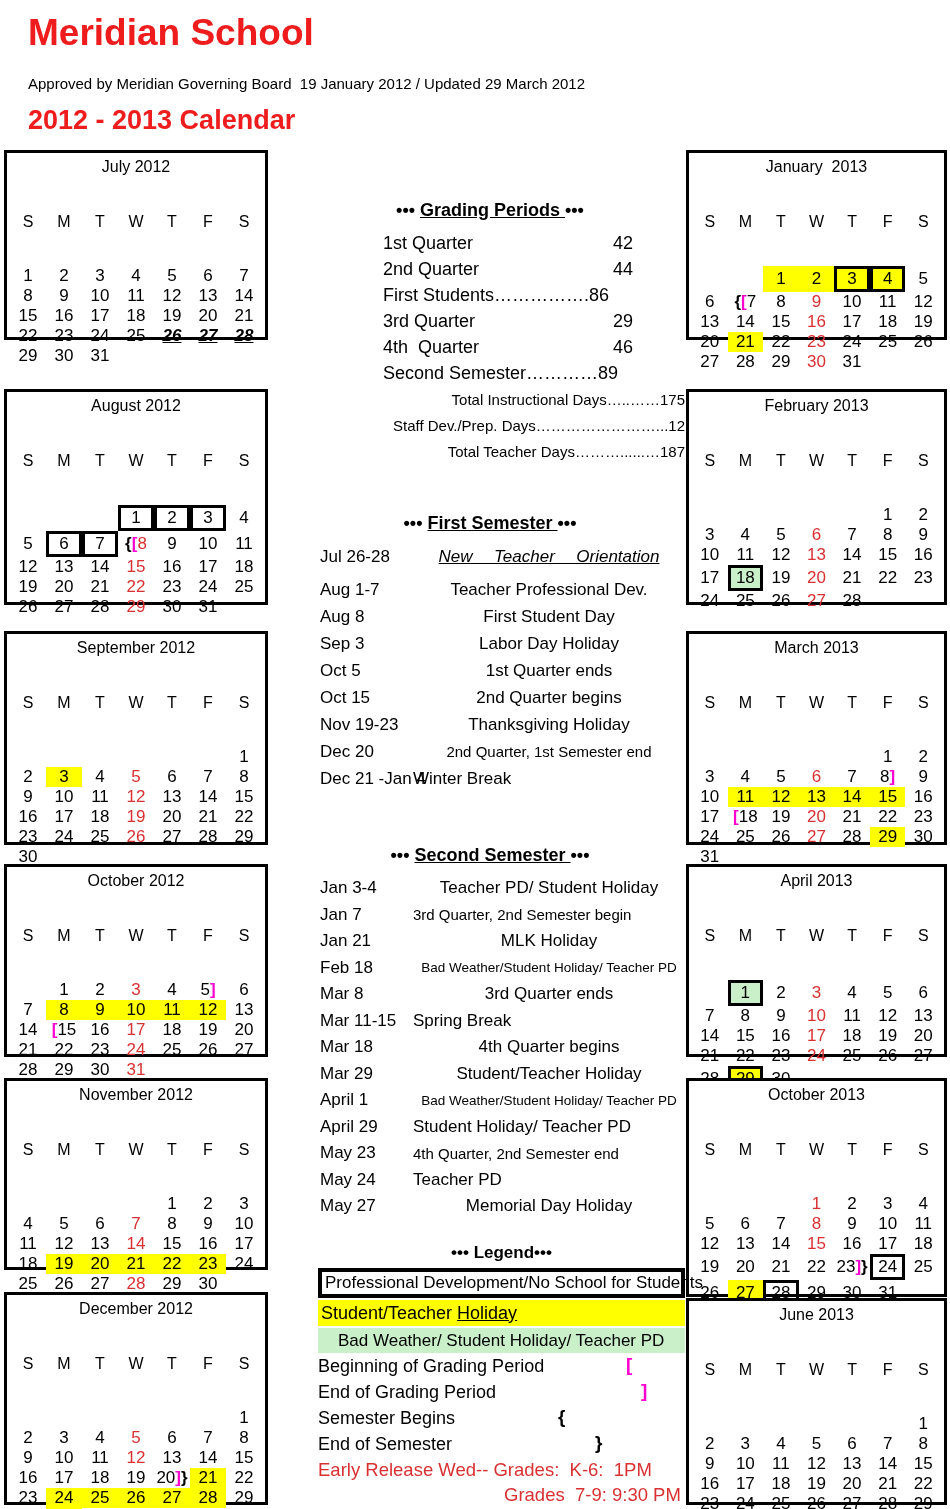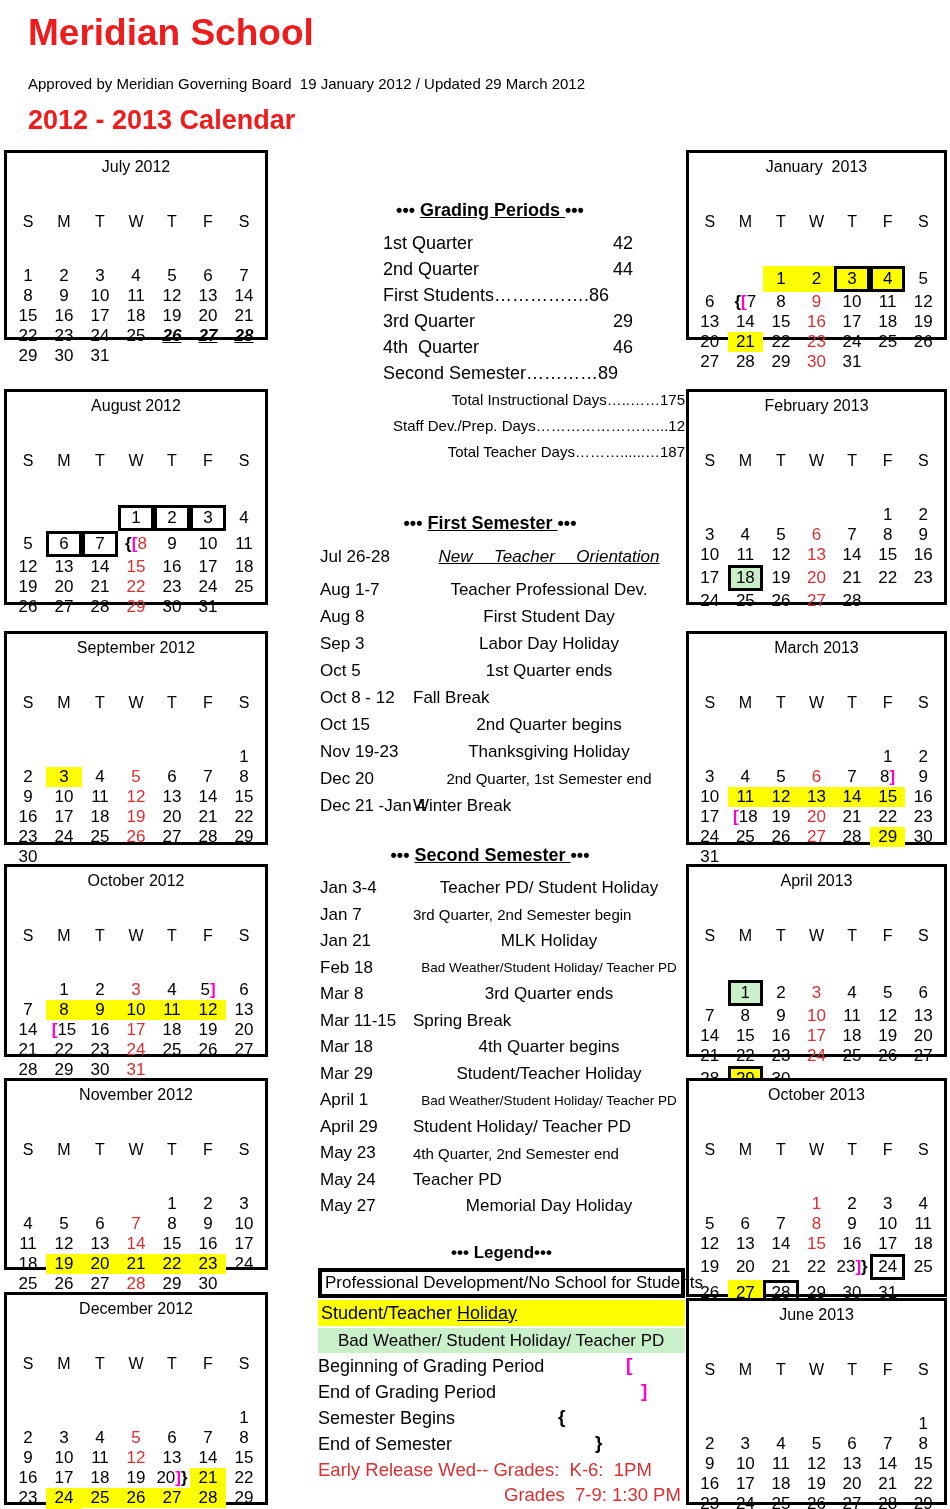--- a/index.html
+++ b/index.html
@@ -1612,24 +1612,20 @@
           </div>
           <div class="ev-row">
             <span class="ev-date">Sep 3</span>
             <span class="ev-desc">Labor Day Holiday</span>
           </div>
           <div class="ev-row">
             <span class="ev-date">Oct 5</span>
             <span class="ev-desc">1st Quarter ends</span>
           </div>
           <div class="ev-row">
-            <span class="ev-date">Oct 8 - 12</span>
-            <span class="ev-desc left">Fall Break</span>
-          </div>
-          <div class="ev-row">
             <span class="ev-date">Oct 15</span>
             <span class="ev-desc">2nd Quarter begins</span>
           </div>
           <div class="ev-row">
             <span class="ev-date">Nov 19-23</span>
             <span class="ev-desc">Thanksgiving Holiday</span>
           </div>
           <div class="ev-row">
             <span class="ev-date">Dec 20</span>
             <span class="ev-desc sm">2nd Quarter, 1st Semester end</span>
@@ -1703,18 +1699,18 @@
       <div class="sec-title"><span class="bullets">••• </span><span>Legend</span><span class="bullets">•••</span></div>
       <div id="lg-rows">
           <div class="lg-row lg-boxed"><span class="lg-label">Professional Development/No School for Students</span></div>
           <div class="lg-row lg-yellow"><span class="lg-label">Student/Teacher </span><span class="u">Holiday</span></div>
           <div class="lg-row lg-green"><span class="lg-label">Bad Weather/ Student Holiday/ Teacher PD</span></div>
           <div class="lg-row lg-sym"><span class="lg-label">Beginning of Grading Period</span><span class="sym sym-m" style="left: 308px;">[</span></div>
           <div class="lg-row lg-sym"><span class="lg-label">End of Grading Period</span><span class="sym sym-m" style="left: 323px;">]</span></div>
           <div class="lg-row lg-sym"><span class="lg-label">Semester Begins</span><span class="sym sym-k" style="left: 240px;">{</span></div>
           <div class="lg-row lg-sym"><span class="lg-label">End of Semester</span><span class="sym sym-k" style="left: 277px;">}</span></div>
           <div class="lg-row lg-red"><span class="lg-label">Early Release Wed-- Grades:  K-6:  1PM</span></div>
-          <div class="lg-row lg-red indent"><span class="lg-label">Grades  7-9: 1:30 PM</span></div>
+          <div class="lg-row lg-red indent"><span class="lg-label">Grades  7-9: 9:30 PM</span></div>
         </div>
     </div>
 
   </div>
 </div>
 
 </body></html>

